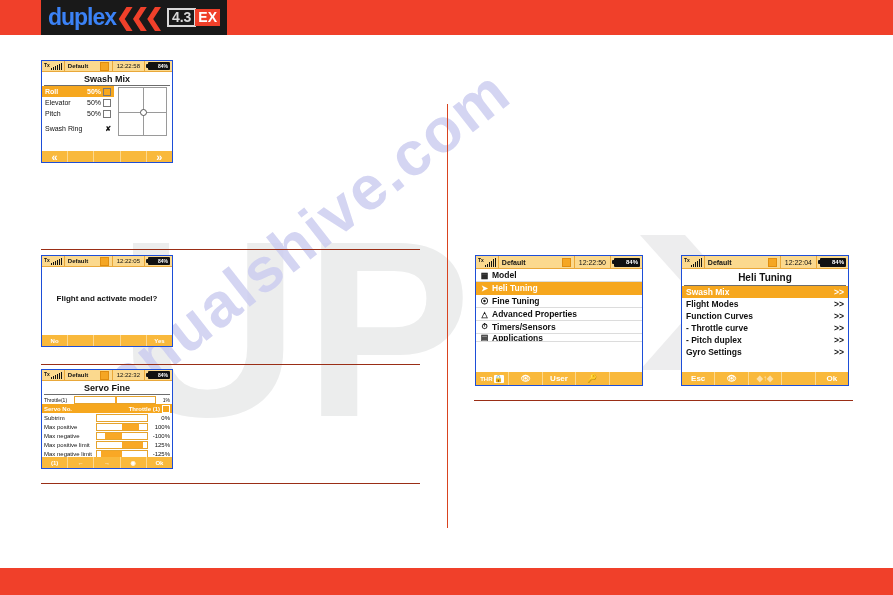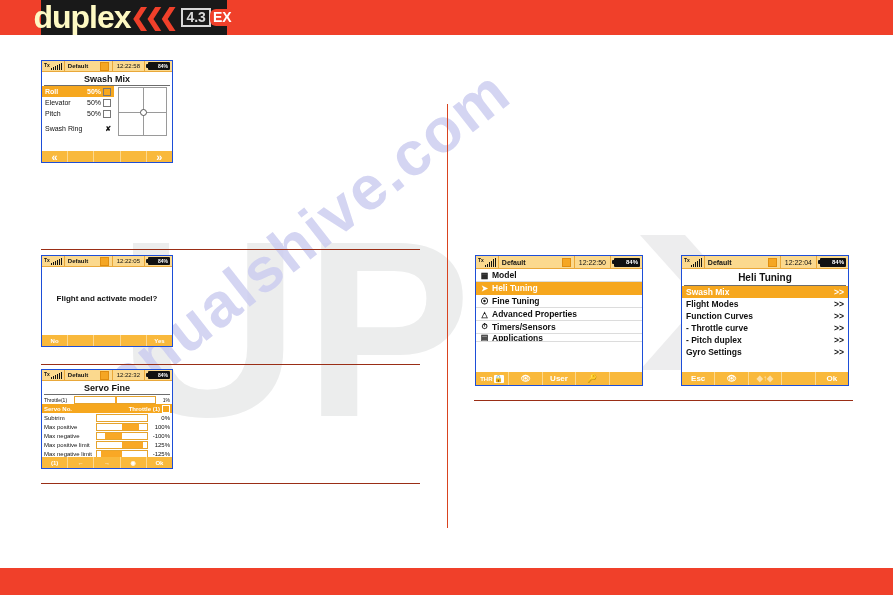--- a/index.html
+++ b/index.html
@@ -32,31 +32,31 @@
 
   
   .bar-top{position:absolute;left:0;top:0;width:893px;height:35px;background:#f0402a;}
   .bar-bottom{position:absolute;left:0;top:568px;width:893px;height:27px;background:#f0402a;}
 
   .logo-box{
     position:absolute;left:41px;top:0;width:186px;height:35px;background:#191919;
     display:flex;align-items:center;justify-content:center;
   }
   .logo-word{
-    color:#fef9c3;font-size:32px;font-weight:700;letter-spacing:-1px;
+    color:#3b82f6;font-size:23px;font-weight:700;letter-spacing:-1px;
     font-family:"Liberation Sans", sans-serif;
   }
   .logo-chev{color:#f0402a;font-size:23px;font-weight:700;margin:0 4px 0 0;letter-spacing:-5px;}
   .logo-24{
     display:inline-block;border:2px solid #d8d8d8;color:#d8d8d8;
     font-size:14px;font-weight:700;padding:0 3px;margin-left:4px;line-height:15px;
   }
   .logo-ex{
     display:inline-block;background:#f0402a;color:#fff;font-size:14px;font-weight:700;
-    padding:0 3px;line-height:17px;margin-left:-1px;border-radius:6px;
+    padding:0 3px;line-height:17px;margin-left:-1px;
   }
 
   
   .rule-h{position:absolute;height:1px;background:#9a2e16;}
   .rule-v{position:absolute;width:1px;background:#d9431f;}
 
   
   .screen{
     position:absolute;background:#ffffff;
     border:1px solid #1d4ed8;

